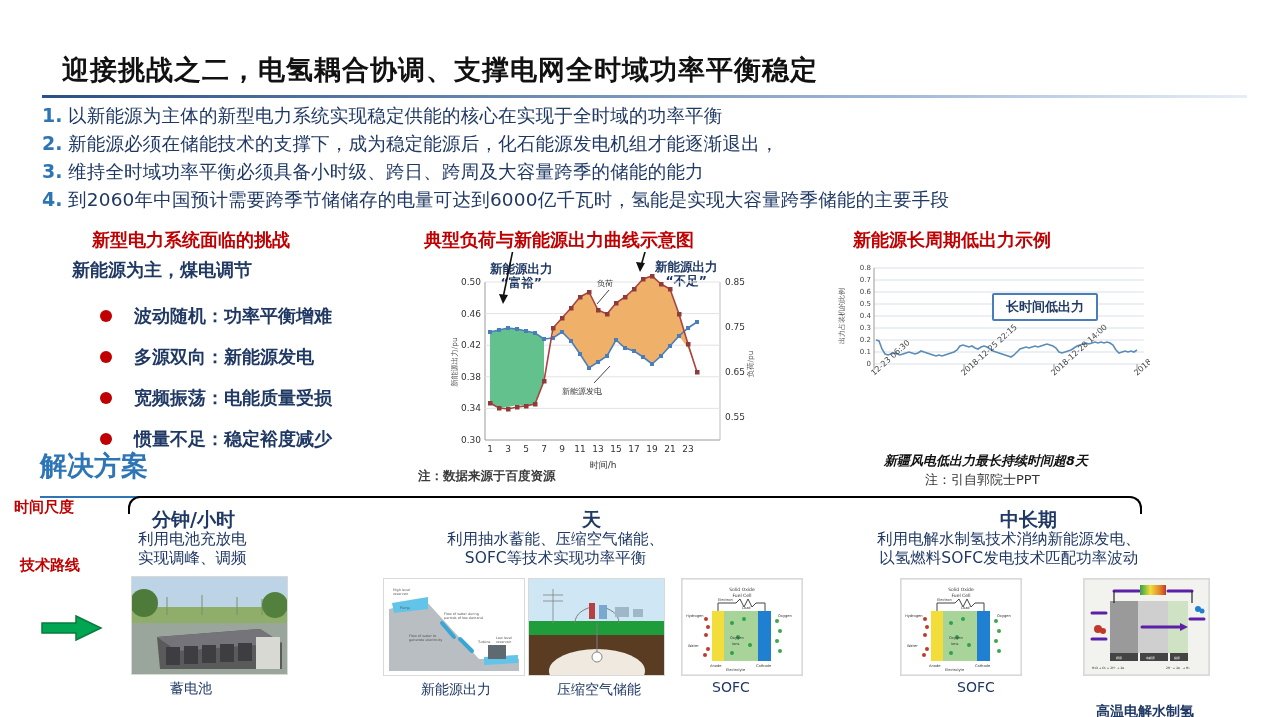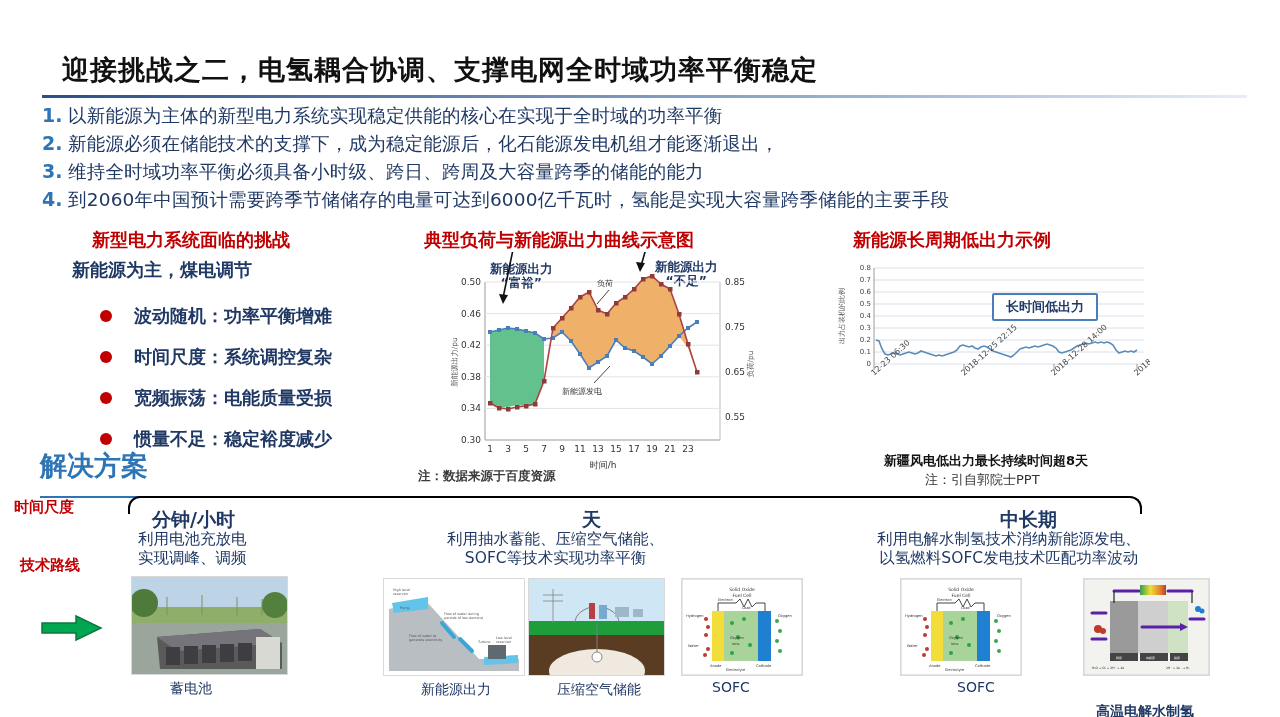--- a/index.html
+++ b/index.html
@@ -86,21 +86,21 @@
   
   .rightchart{position:absolute;left:832px;top:258px;width:318px;height:190px;}
   .rbox{
     position:absolute;left:992px;top:293px;
     border:2px solid #4a7ebb;background:#ffffff;
     padding:3px 12px;font-size:13px;color:#1f3864;font-weight:bold;
     border-radius:2px;white-space:nowrap;
   }
   .rcap1{
     position:absolute;left:884px;top:452px;font-size:13px;font-weight:bold;
-    color:#111;white-space:nowrap;
+    color:#111;white-space:nowrap;font-style:italic;
   }
   .rcap2{
     position:absolute;left:925px;top:471px;font-size:13px;color:#333;
     white-space:nowrap;
   }
 
   
   .bracket{
     position:absolute;border-top:2.5px solid #000;border-left:2.5px solid #000;
     border-top-left-radius:12px;
@@ -151,21 +151,21 @@
 
   <div class="sec-head" id="chal-head">新型电力系统面临的挑战</div>
   <div class="chal-sub">新能源为主，煤电调节</div>
   <div class="chal-list">
     <div class="chal-item">
       <span class="dot"></span>
       <span class="chal-text">波动随机：功率平衡增难</span>
     </div>
     <div class="chal-item">
       <span class="dot"></span>
-      <span class="chal-text">时间尺度：系统调控复杂</span>
+      <span class="chal-text">多源双向：新能源发电</span>
     </div>
     <div class="chal-item">
       <span class="dot"></span>
       <span class="chal-text">宽频振荡：电能质量受损</span>
     </div>
     <div class="chal-item">
       <span class="dot"></span>
       <span class="chal-text">惯量不足：稳定裕度减少</span>
     </div>
   </div>

